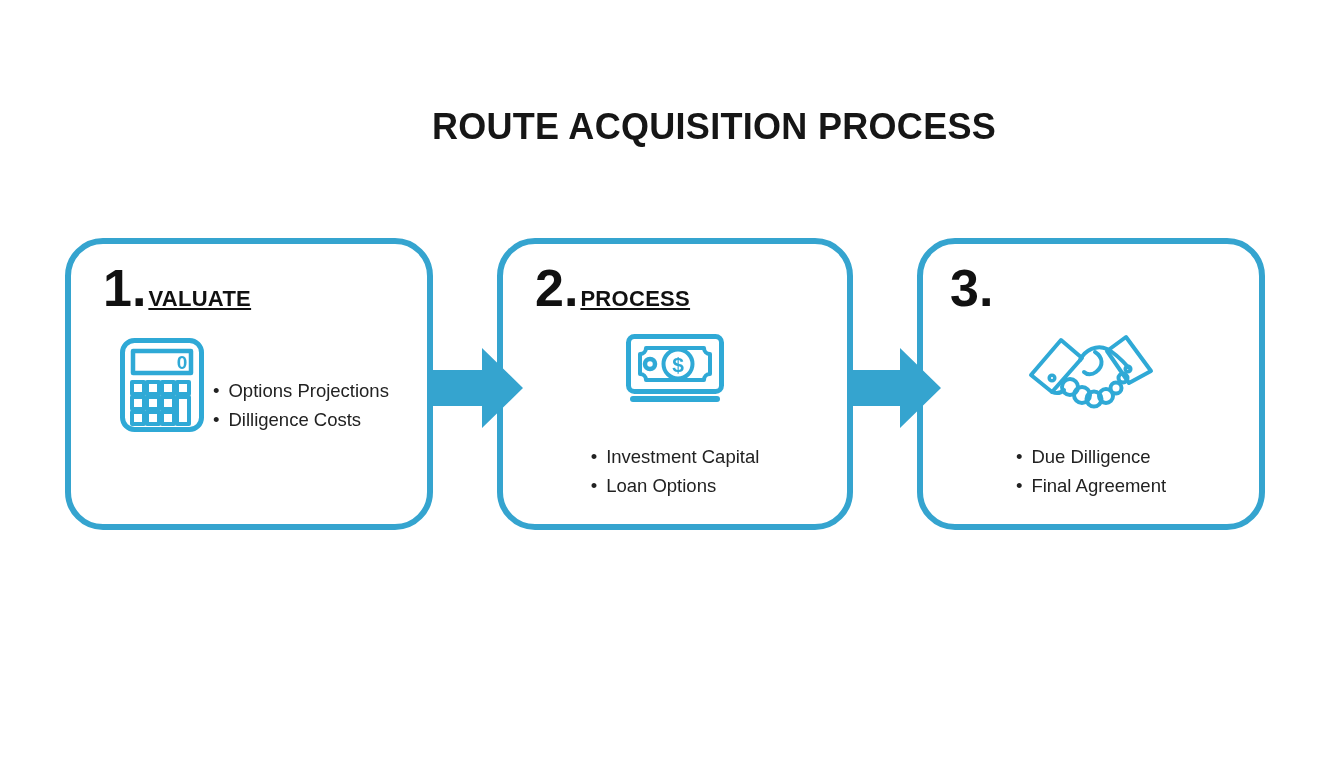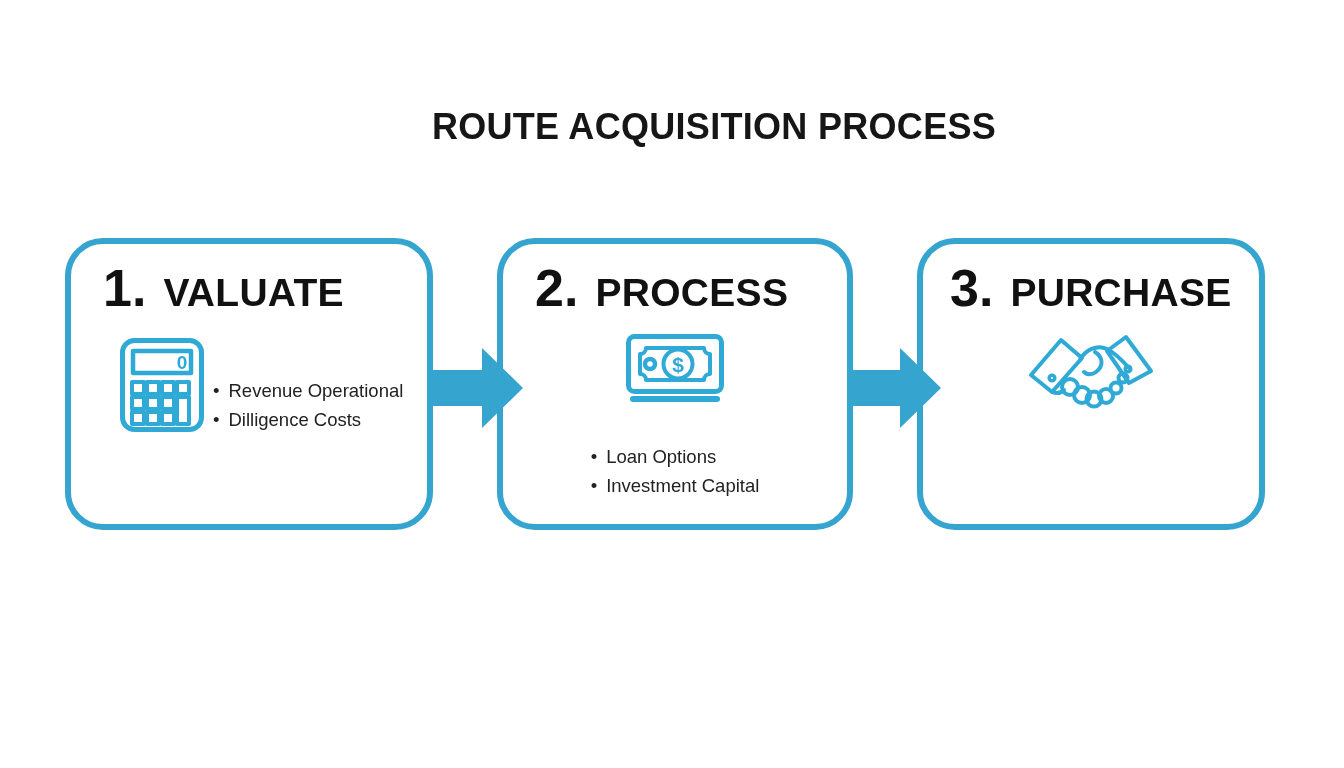--- a/index.html
+++ b/index.html
@@ -45,25 +45,26 @@
     margin:14px 0 0 32px;
     white-space:nowrap;
   }
   #card-3 .card-head{margin-left:27px;}
   .step-number{
     font-size:52px;
     font-weight:bold;
     color:#111;
   }
   .step-label{
-    font-size:39px;
+    font-size:22px;
     font-weight:bold;
     letter-spacing:0.3px;
-    margin-left:17px;
+    margin-left:2px;
     color:#111;
+    text-decoration:underline;
   }
 
   
   .content-row{
     display:flex;
     align-items:flex-start;
     margin:20px 0 0 49px;
   }
   .content-row .bullets{margin:38px 0 0 9px;}
 
@@ -133,21 +134,21 @@
       <rect stroke-width="4" x="57" y="44" width="12" height="12"></rect>
       <rect stroke-width="4" x="12" y="59" width="12" height="12"></rect>
       <rect stroke-width="4" x="27" y="59" width="12" height="12"></rect>
       <rect stroke-width="4" x="42" y="59" width="12" height="12"></rect>
       <rect stroke-width="4" x="12" y="74" width="12" height="12"></rect>
       <rect stroke-width="4" x="27" y="74" width="12" height="12"></rect>
       <rect stroke-width="4" x="42" y="74" width="12" height="12"></rect>
       <rect stroke-width="4" x="57" y="59" width="12" height="27"></rect>
     </svg>
     <ul class="bullets">
-      <li class="bullet-item">Revenue Operational</li>
+      <li class="bullet-item">Options Projections</li>
       <li class="bullet-item">Dilligence Costs</li>
     </ul>
   </div>
 </div>
 
 <div class="card" id="card-2">
   <div class="card-head">
     <span class="step-number">2.</span>
     <span class="step-label">PROCESS</span>
   </div>
@@ -156,30 +157,29 @@
       <rect stroke-width="5" x="2.5" y="2.5" width="93" height="55" rx="6"></rect>
       <path stroke-width="4" d="M20,14 H78 A6,6 0 0 0 84,20 V40 A6,6 0 0 0 78,46 H20 A6,6 0 0 0 14,40 V20 A6,6 0 0 0 20,14 Z"></path>
       <circle stroke-width="4.5" cx="24" cy="30" r="5"></circle>
       <circle stroke-width="4" cx="52" cy="30" r="14.5"></circle>
       <text class="icon-text" x="52" y="37.5" font-size="21" font-weight="bold" text-anchor="middle">$</text>
       <path stroke-width="6" d="M7,65 H91"></path>
     </svg>
   </div>
   <div class="bullets-center">
     <ul>
+      <li class="bullet-item">Investment Capital</li>
       <li class="bullet-item">Loan Options</li>
-      <li class="bullet-item">Investment Capital</li>
     </ul>
   </div>
 </div>
 
 <div class="card" id="card-3">
   <div class="card-head">
     <span class="step-number">3.</span>
-    <span class="step-label">PURCHASE</span>
   </div>
   <div class="icon-center">
     <svg class="line-icon" viewBox="0 0 132 102" width="132" height="102">
 
       <path stroke-width="4" d="M6,47 L36,12 L57,30 L27,64 Z"></path>
       <circle stroke-width="3.5" cx="27" cy="50" r="2.8"></circle>
 
       <path stroke-width="4" d="M126,43 L101,9 L82,23 L104,55 Z"></path>
       <circle stroke-width="3.5" cx="103" cy="41" r="2.8"></circle>
 
@@ -190,20 +190,26 @@
       <circle stroke-width="4" cx="45" cy="59" r="8"></circle>
       <circle stroke-width="4" cx="57" cy="67" r="8"></circle>
       <circle stroke-width="4" cx="69" cy="71" r="7.5"></circle>
       <circle stroke-width="4" cx="81" cy="68" r="7"></circle>
       <circle stroke-width="4" cx="91" cy="60" r="5.5"></circle>
       <circle stroke-width="4" cx="98" cy="50" r="4.5"></circle>
 
       <path stroke-width="4" d="M27,64 C32,66 36,65 39,62"></path>
     </svg>
   </div>
+  <div class="bullets-center">
+    <ul>
+      <li class="bullet-item">Due Dilligence</li>
+      <li class="bullet-item">Final Agreement</li>
+    </ul>
+  </div>
 </div>
 
 <svg class="arrow" id="arrow-1" viewBox="0 0 90 80" width="90" height="80">
   <polygon points="0,22 49,22 49,0 90,40 49,80 49,58 0,58"></polygon>
 </svg>
 <svg class="arrow" id="arrow-2" viewBox="0 0 90 80" width="90" height="80">
   <polygon points="0,22 49,22 49,0 90,40 49,80 49,58 0,58"></polygon>
 </svg>
 
 </body></html>

